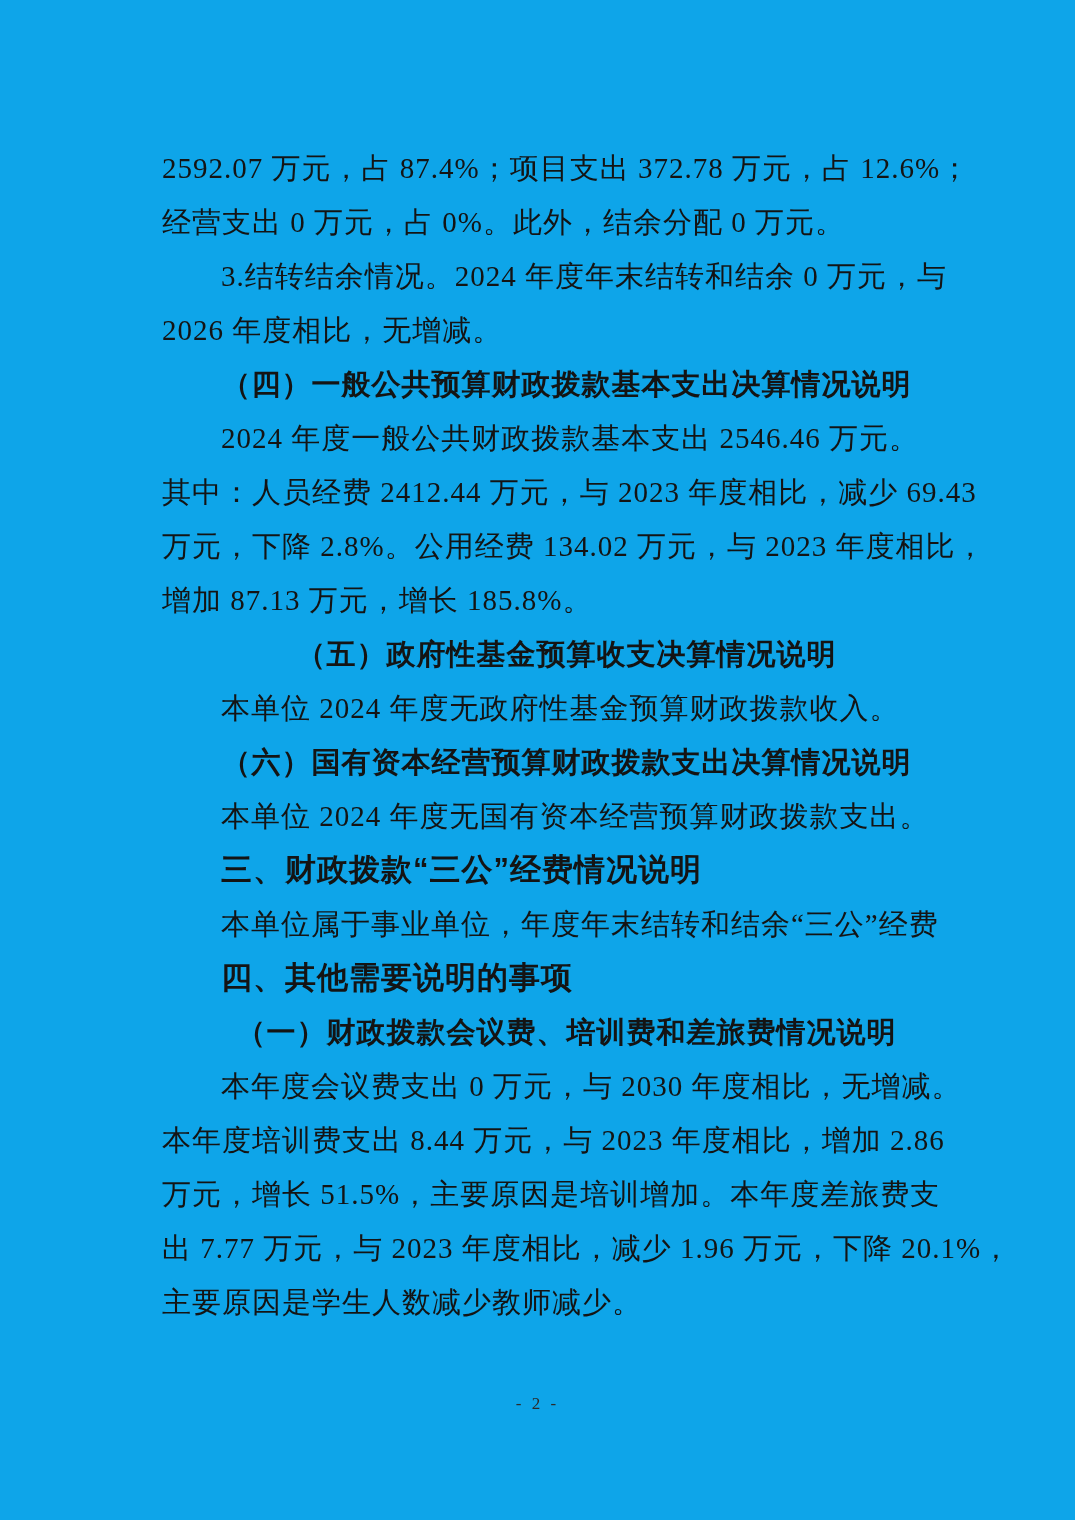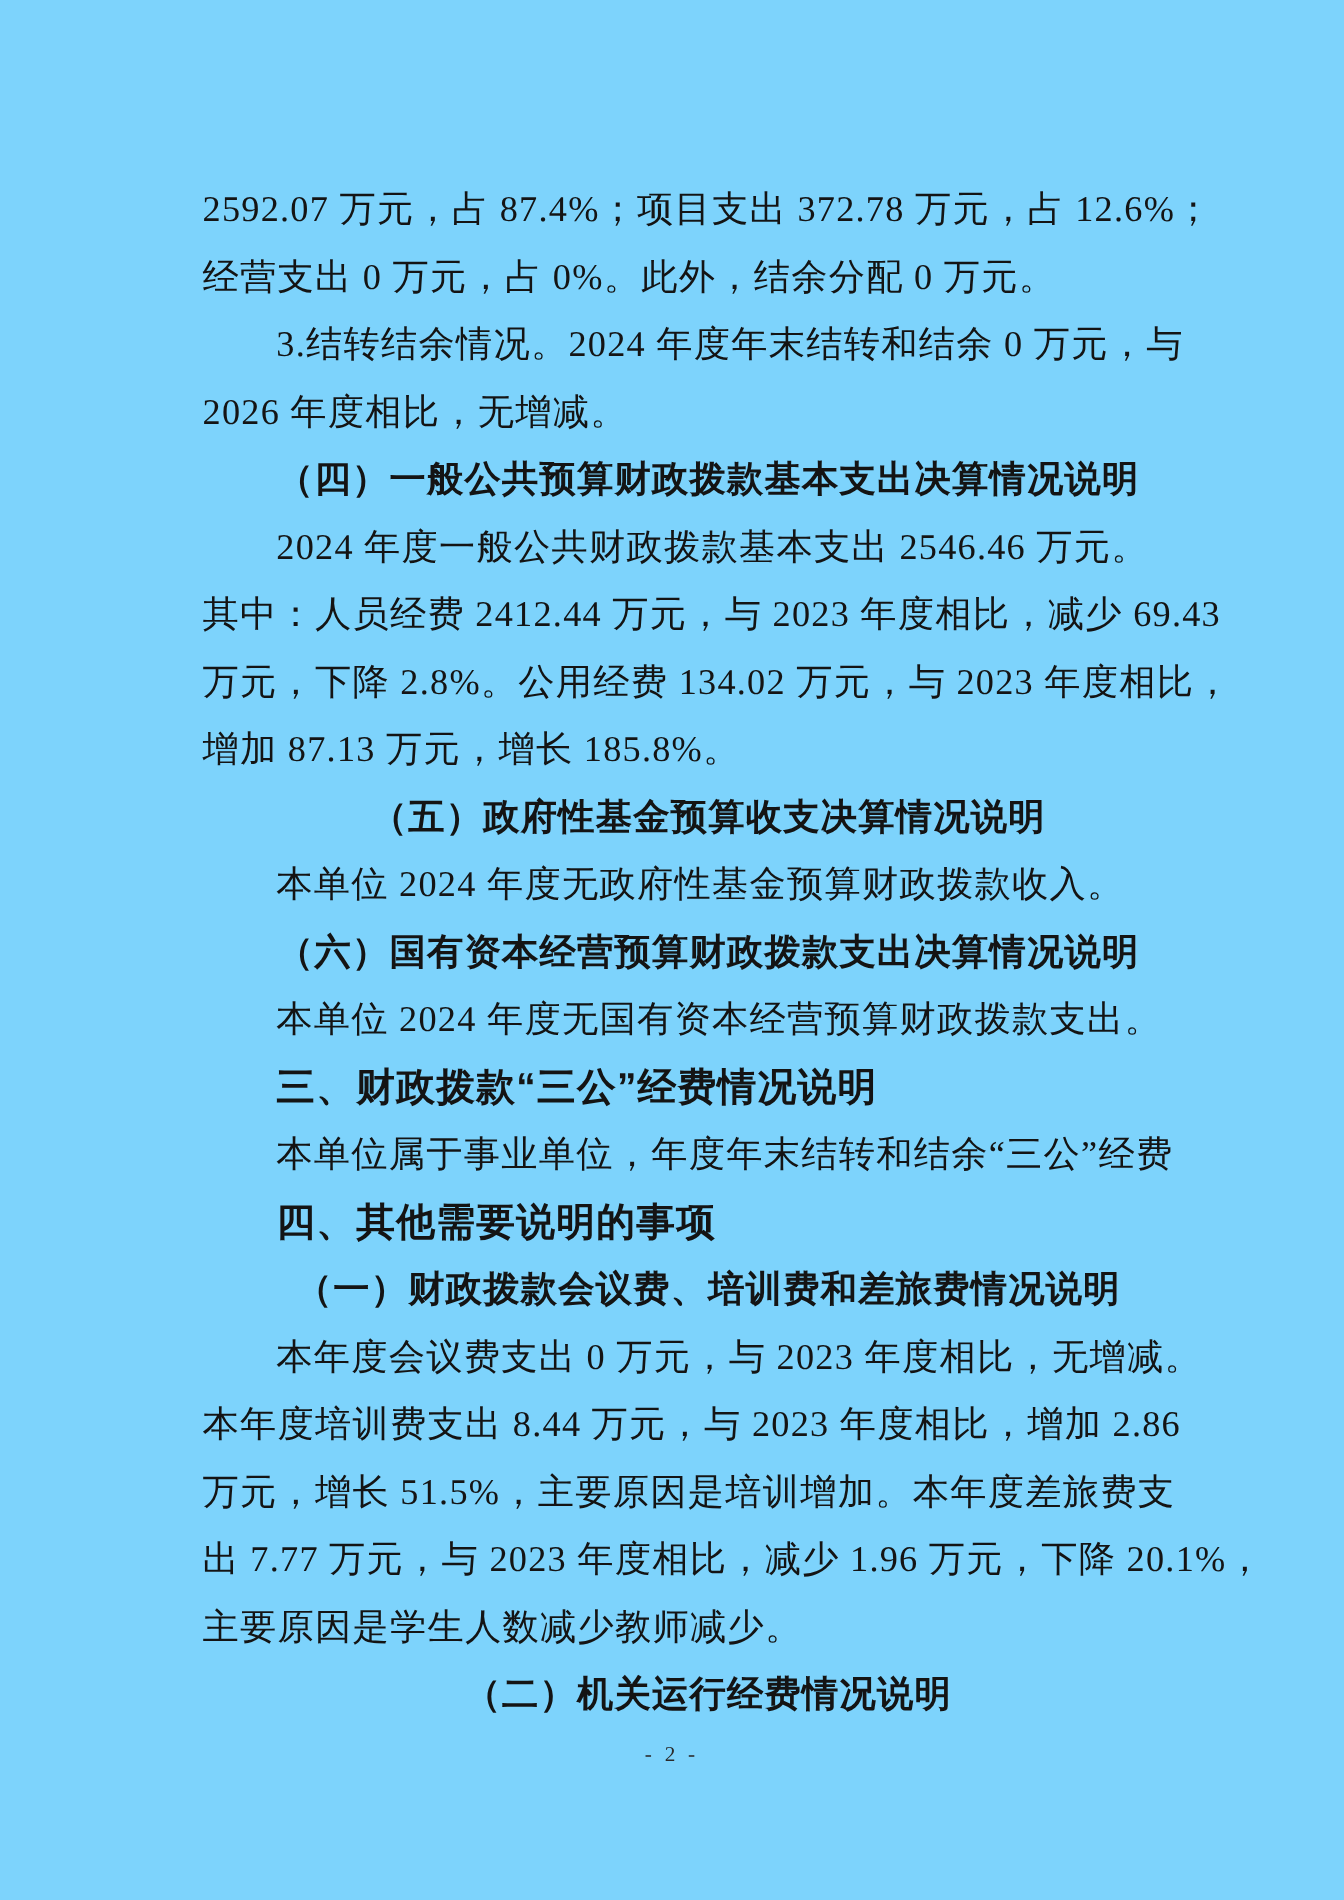--- a/index.html
+++ b/index.html
@@ -1,21 +1,21 @@
 <!DOCTYPE html>
 <html><head>
 <meta charset="utf-8">
 <style>
   * { margin: 0; padding: 0; box-sizing: border-box; }
   html, body { background: #ffffff; }
   .page {
     position: relative;
     width: 1075px;
     height: 1520px;
-    background: #7dd3fc;
+    background: #0ea5e9;
     overflow: hidden;
     color: #141414;
     font-family: "Liberation Serif", "DejaVu Serif", serif;
   }
   .content {
     position: absolute;
     left: 162px;
     top: 141px;
     width: 750px;
   }
@@ -67,23 +67,22 @@
       <div class="line body">万元，下降 2.8%。公用经费 134.02 万元，与 2023 年度相比，</div>
       <div class="line body">增加 87.13 万元，增长 185.8%。</div>
       <div class="line h-serif indent">（五）政府性基金预算收支决算情况说明</div>
       <div class="line body indent">本单位 2024 年度无政府性基金预算财政拨款收入。</div>
       <div class="line h-serif indent">（六）国有资本经营预算财政拨款支出决算情况说明</div>
       <div class="line body indent">本单位 2024 年度无国有资本经营预算财政拨款支出。</div>
       <div class="line h-heiti indent">三、财政拨款“三公”经费情况说明</div>
       <div class="line body indent">本单位属于事业单位，年度年末结转和结余“三公”经费</div>
       <div class="line h-heiti indent">四、其他需要说明的事项</div>
       <div class="line h-serif indent">（一）财政拨款会议费、培训费和差旅费情况说明</div>
-      <div class="line body indent">本年度会议费支出 0 万元，与 2023 年度相比，无增减。</div>
+      <div class="line body indent">本年度会议费支出 0 万元，与 2030 年度相比，无增减。</div>
       <div class="line body">本年度培训费支出 8.44 万元，与 2023 年度相比，增加 2.86</div>
       <div class="line body">万元，增长 51.5%，主要原因是培训增加。本年度差旅费支</div>
       <div class="line body">出 7.77 万元，与 2023 年度相比，减少 1.96 万元，下降 20.1%，</div>
       <div class="line body">主要原因是学生人数减少教师减少。</div>
-      <div class="line h-serif indent">（二）机关运行经费情况说明</div>
     </div>
   <div class="footer">
     <span>- 2 -</span>
   </div>
 </div>
 
 </body></html>

